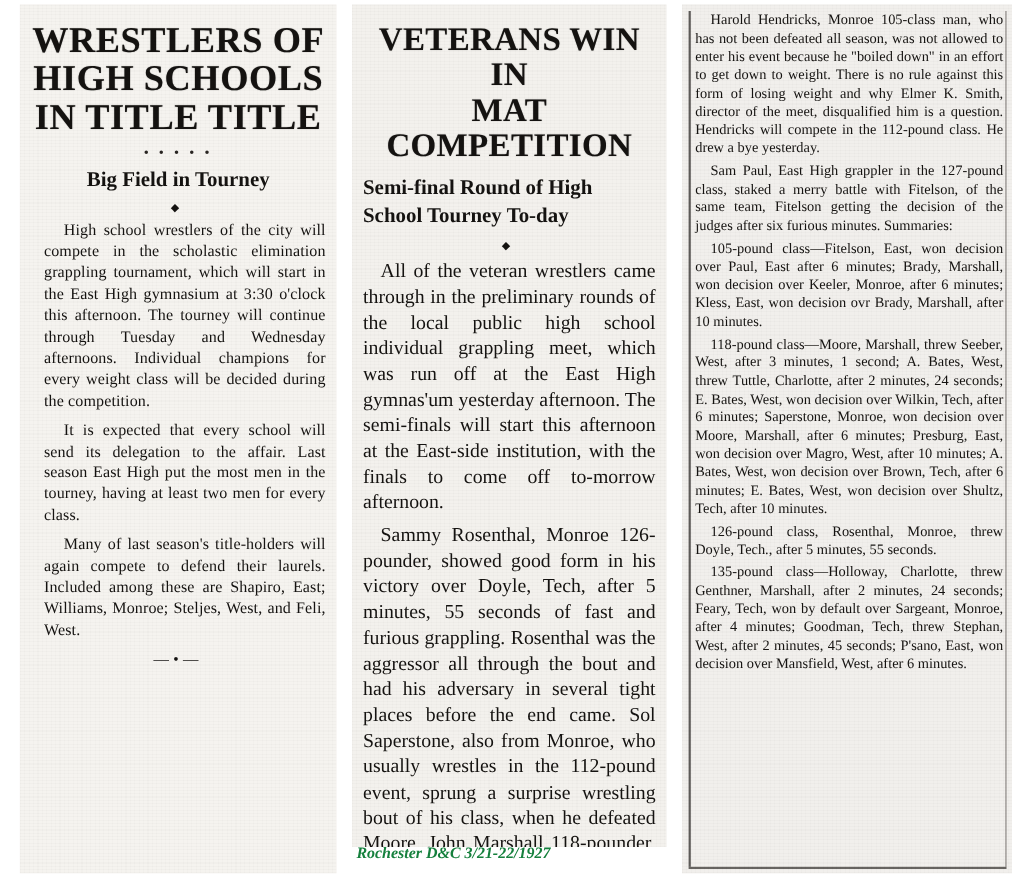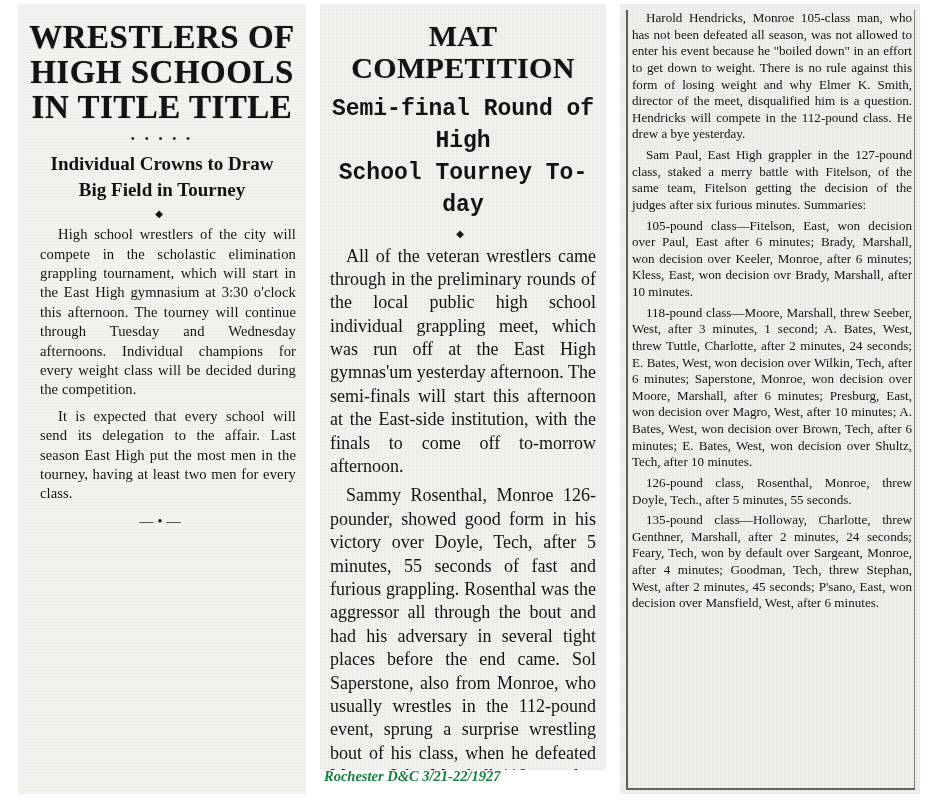--- a/index.html
+++ b/index.html
@@ -104,25 +104,23 @@
     text-align: center;
     font-size: 30px;
     line-height: 1.08;
     margin: 10px 0 4px 0;
     letter-spacing: .3px;
     text-shadow: 0 0 1px rgba(0,0,0,.4);
   }
   .hl2 .ln { display: block; }
   .hl2-sub {
     font-weight: bold;
-    text-align: center;
-    font-size: 23px;
+    font-size: 19px;
     line-height: 1.4;
     margin: 8px 0 2px 0;
-    font-family: Liberation Mono, monospace;
   }
   .hl2-sub .ln { display: block; }
   .body2 {
     font-size: 18px;
     line-height: 1.3;
     text-align: justify;
   }
   .body2 p { margin: 0 0 6px 0; text-indent: 16px; }
 
   
@@ -179,36 +177,37 @@
 
   <div class="clip aged" id="col1">
     <div class="clip-inner">
       <div class="hl-main">
         <span class="ln">WRESTLERS OF</span>
         <span class="ln">HIGH SCHOOLS</span>
         <span class="ln">IN TITLE TITLE</span>
       </div>
       <div class="rule-dots">• • • • •</div>
       <div class="hl-sub">
-        <span class="ln">Individual Crowns to Draw</span>
         <span class="ln">Big Field in Tourney</span>
       </div>
       <div class="diamond">◆</div>
       <div class="body-text">
         <p>High school wrestlers of the city will compete in the scholastic elimination grappling tournament, which will start in the East High gymnasium at 3:30 o'clock this afternoon. The tourney will continue through Tuesday and Wednesday afternoons. Individual champions for every weight class will be decided during the competition.</p>
         <p>It is expected that every school will send its delegation to the affair. Last season East High put the most men in the tourney, having at least two men for every class.</p>
+        <p>Many of last season's title-holders will again compete to defend their laurels. Included among these are Shapiro, East; Williams, Monroe; Steljes, West, and Feli, West.</p>
       </div>
       <div class="end-orn">—•—</div>
     </div>
     <div class="grain"></div>
   </div>
 
   <div class="clip aged" id="col2">
     <div class="clip-inner">
       <div class="hl2">
+        <span class="ln">VETERANS WIN IN</span>
         <span class="ln">MAT COMPETITION</span>
       </div>
       <div class="hl2-sub">
         <span class="ln">Semi-final Round of High</span>
         <span class="ln">School Tourney To-day</span>
       </div>
       <div class="diamond">◆</div>
       <div class="body2">
         <p>All of the veteran wrestlers came through in the preliminary rounds of the local public high school individual grappling meet, which was run off at the East High gymnas'um yesterday afternoon. The semi-finals will start this afternoon at the East-side institution, with the finals to come off to-morrow afternoon.</p>
         <p>Sammy Rosenthal, Monroe 126-pounder, showed good form in his victory over Doyle, Tech, after 5 minutes, 55 seconds of fast and furious grappling. Rosenthal was the aggressor all through the bout and had his adversary in several tight places before the end came. Sol Saperstone, also from Monroe, who usually wrestles in the 112-pound event, sprung a surprise wrestling bout of his class, when he defeated Moore, John Marshall 118-pounder, after 6 minutes.</p>

